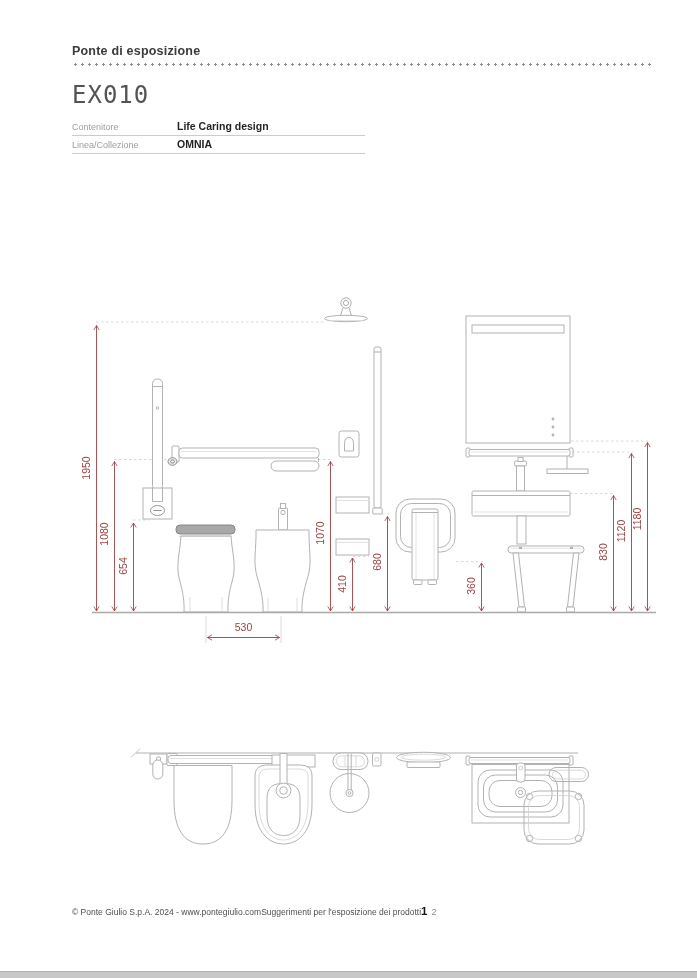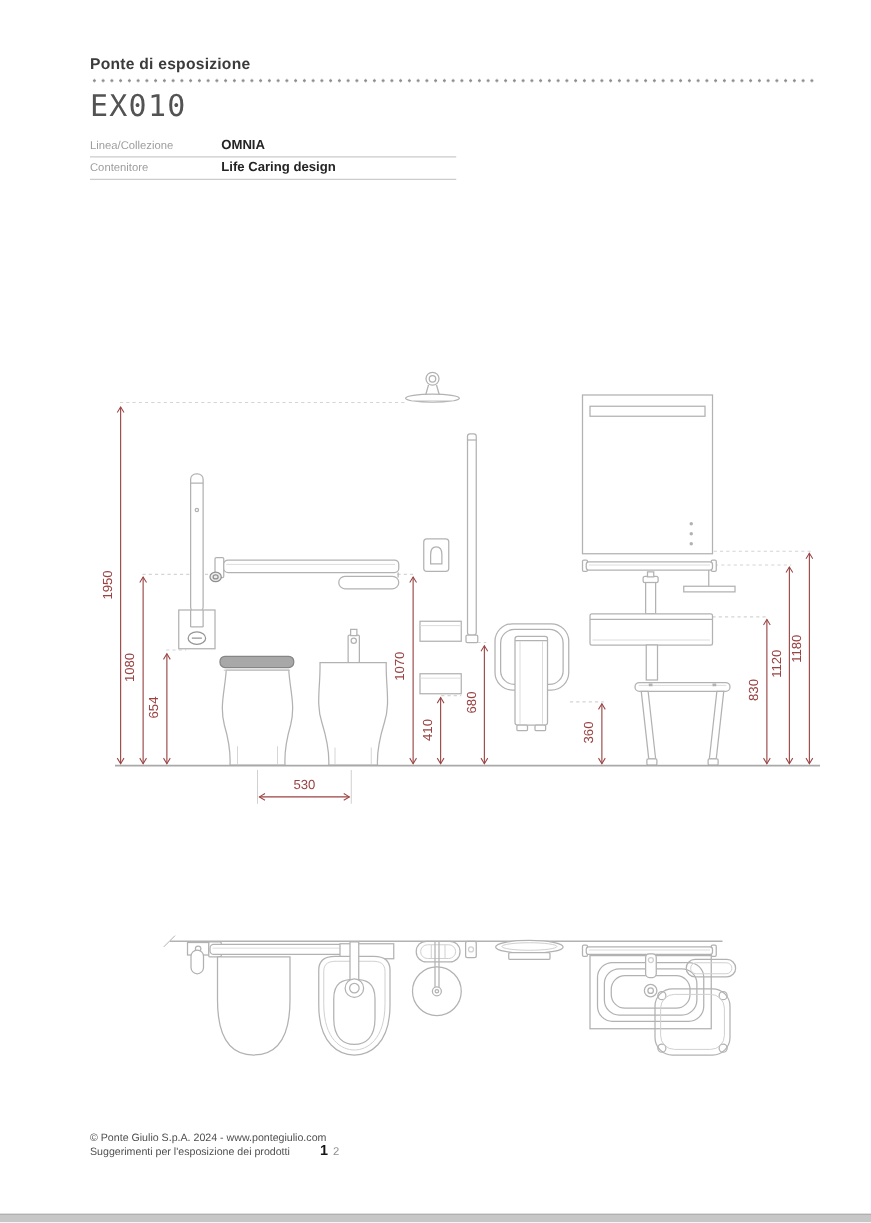--- a/index.html
+++ b/index.html
@@ -5,57 +5,57 @@
   html,body{margin:0;padding:0;background:#ffffff;}
   .page{position:relative;width:697px;height:978px;background:#fff;overflow:hidden;
         font-family:"Liberation Sans",sans-serif;}
   
   .header{position:absolute;left:72px;top:44px;width:580px;}
   .title{font-size:12.5px;font-weight:bold;color:#3b3b3b;margin:0 0 5px 0;letter-spacing:.2px;}
   .dotted{height:3px;width:580px;margin:2px 0 4px 0;
           background-image:radial-gradient(circle,#8d8d8d 1.1px,rgba(0,0,0,0) 1.2px);
           background-size:7px 3px;background-repeat:repeat-x;background-position:0 50%;}
   .code{font-family:"DejaVu Sans Mono",monospace;font-size:24px;color:#535353;
-        letter-spacing:1px;margin:5px 0 9px 0;}
+        letter-spacing:1px;margin:15px 0 9px 0;}
   .meta{width:293px;}
   .meta .row{display:flex;align-items:baseline;border-bottom:1px solid #cccccc;
              padding:2px 0 3px 0;}
   .meta .lbl{width:105px;font-size:9px;color:#9d9d9d;}
   .meta .val{font-size:10.5px;font-weight:bold;color:#242424;}
   
   .drawing{position:absolute;left:0;top:0;width:697px;height:978px;}
   .drawing text{font-family:"Liberation Sans",sans-serif;font-size:10.5px;fill:#9a4343;}
   
   .footer{position:absolute;left:72px;top:905px;width:576px;display:flex;
-          justify-content:flex-start;align-items:baseline;font-size:8.5px;color:#4f4f4f;flex-direction:column;}
+          justify-content:flex-start;align-items:baseline;font-size:8.5px;color:#4f4f4f;}
   .foot-right{display:flex;align-items:baseline;}
   .foot-note{color:#4f4f4f;}
-  .pg{margin-left:24px;}
+  .pg{margin-left:0;}
   .pg-cur{font-weight:bold;font-size:11.5px;color:#161616;}
   .pg-next{font-size:9px;color:#8f8f8f;margin-left:4px;}
   .bottom-strip{position:absolute;left:0;bottom:0;width:697px;height:6px;
                 background:#c7c7c7;border-top:1px solid #b0b0b0;}
 </style>
 </head>
 <body>
 
 <div class="page">
 
   <div class="header">
     <h1 class="title">Ponte di esposizione</h1>
     <div class="dotted"></div>
     <div class="code">EX010</div>
     <div class="meta">
       <div class="row">
+        <span class="lbl">Contenitore</span>
+        <span class="val">Life Caring design</span>
+      </div>
+      <div class="row">
         <span class="lbl">Linea/Collezione</span>
         <span class="val">OMNIA</span>
-      </div>
-      <div class="row">
-        <span class="lbl">Contenitore</span>
-        <span class="val">Life Caring design</span>
       </div>
     </div>
   </div>
 
   <svg class="drawing" viewBox="0 0 697 978">
     <defs>
       <marker id="dimArrow" viewBox="0 0 8 8" refX="6.5" refY="4" markerWidth="8" markerHeight="8" orient="auto-start-reverse">
         <path d="M1.5,1 L6.5,4 L1.5,7" fill="none" stroke="#9a4343" stroke-width="0.9"></path>
       </marker>
     </defs>

